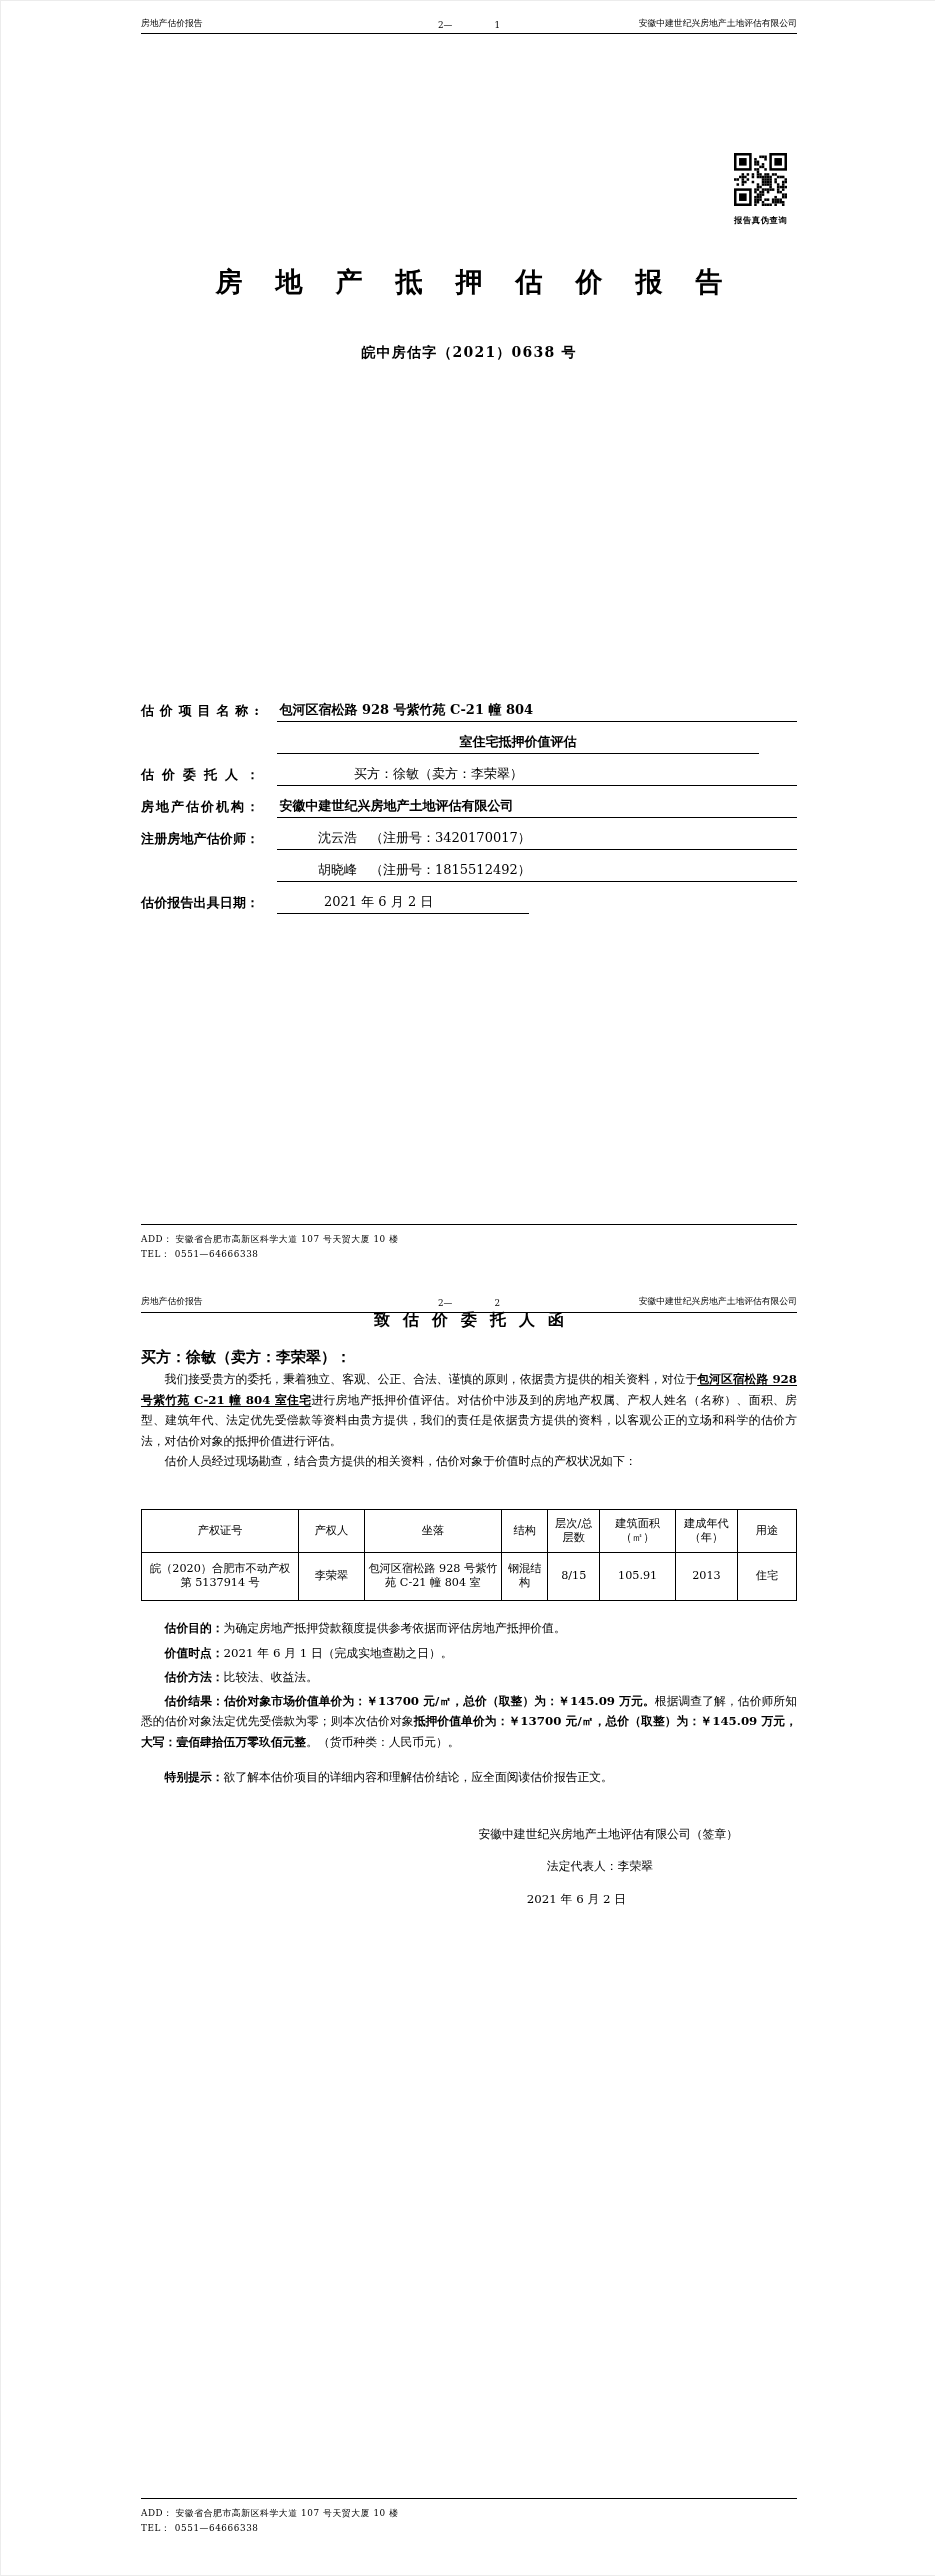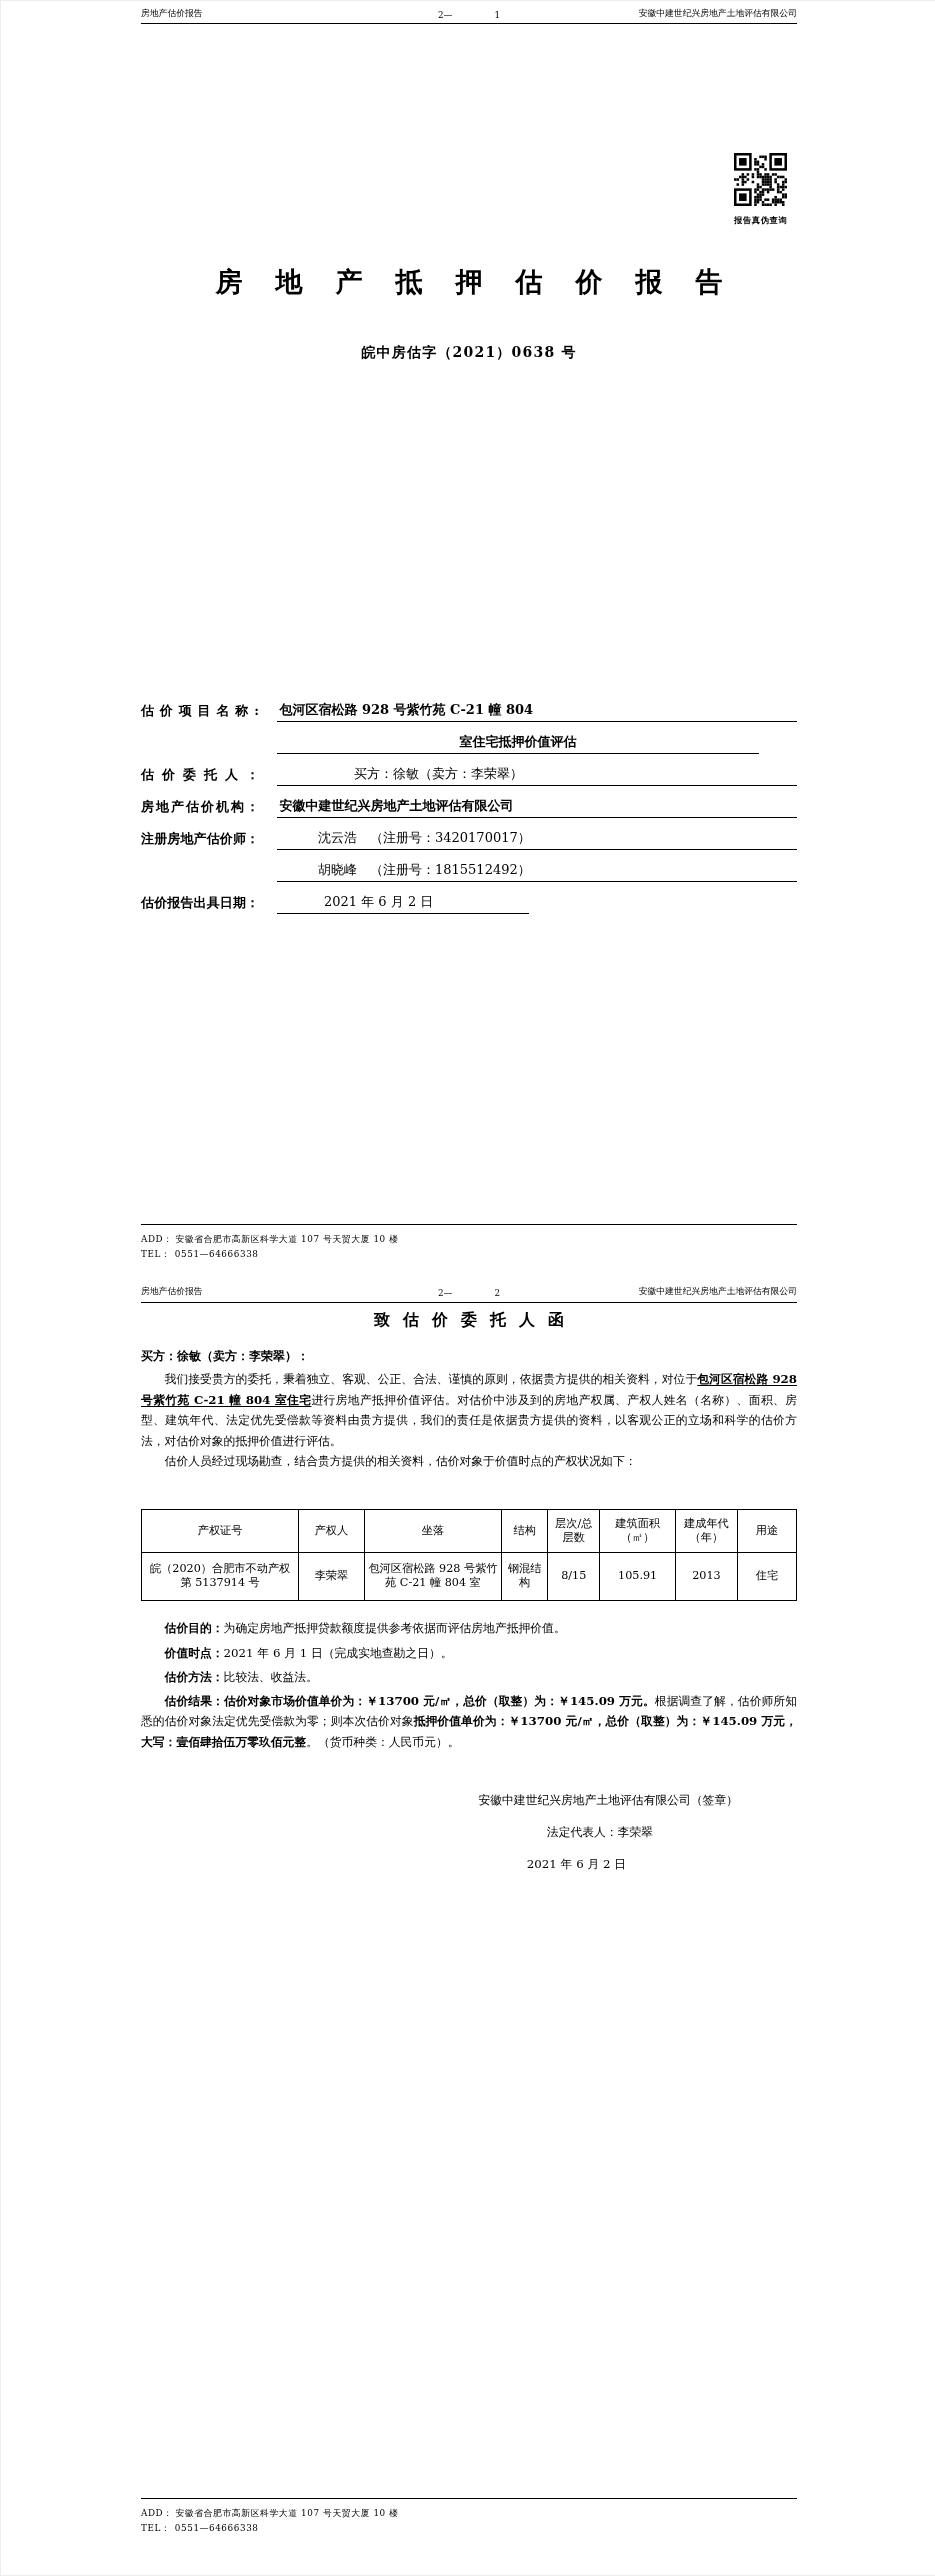--- a/index.html
+++ b/index.html
@@ -7,21 +7,21 @@
   body {
     width:936px; height:2576px; position:relative;
     font-family:"DejaVu Serif","Liberation Serif",serif;
     color:#000; font-size:11.8px;
   }
   .sheet { position:absolute; inset:0; background:#fff; border:1.2px solid #ececec; }
   .page { position:absolute; left:0; width:936px; }
 
   
   .hdr {
-    position:absolute; left:140px; width:656px; height:23px;
+    position:absolute; left:140px; width:656px; height:33px;
     border-bottom:0.6px solid #000; font-size:8.8px;
   }
   .hdr-left  { position:absolute; left:0; bottom:3.5px; }
   .hdr-right { position:absolute; right:0; bottom:3.5px; }
   .hdr-center{ position:absolute; left:50%; transform:translateX(-50%);
                bottom:3.5px; display:flex; gap:42px; }
   .ftr {
     position:absolute; left:140px; width:656px; top:1223px;
     border-top:0.6px solid #000; padding-top:7px;
     font-size:8.8px; line-height:15.3px;
@@ -63,21 +63,21 @@
   .pl70  { padding-left:41px; }
   .bold { font-weight:bold; }
   .u { text-decoration:underline; text-underline-offset:2.4px; }
 
   
   .p2-title {
     position:absolute; top:35px; left:0; right:0; text-align:center;
     font-size:16px; font-weight:bold; letter-spacing:13px; margin-right:-13px;
     white-space:nowrap;
   }
-  .salutation { position:absolute; top:73px; left:140px; font-weight:bold; font-size:12px; }
+  .salutation { position:absolute; top:73px; left:140px; font-weight:bold; font-size:15px; }
   .p2-body { position:absolute; top:94px; left:140px; width:656px; }
   .para { font-size:11.8px; line-height:20.6px; text-align:justify; text-indent:2em; }
 
   .ptable { width:100%; border-collapse:collapse; margin-top:37px;
             font-size:11.2px; text-align:center; table-layout:fixed;border-radius:10px; }
   .ptable th, .ptable td { border:0.6px solid #000; vertical-align:middle;
             font-weight:normal; line-height:14px; word-break:break-all; }
   .ptable th { padding:7px 2.4px; }
   .ptable td { padding:9.4px 2.4px; }
 
@@ -350,20 +350,21 @@
         </tbody>
       </table>
 
       <div class="items">
         <p class="item"><span class="bold">估价目的：</span><span>为确定房地产抵押贷款额度提供参考依据而评估房地产抵押价值。</span></p>
         <p class="item"><span class="bold">价值时点：</span><span>2021 年 6 月 1 日（完成实地查勘之日）。</span></p>
         <p class="item"><span class="bold">估价方法：</span><span>比较法、收益法。</span></p>
 
         <p class="item"><span class="bold">估价结果：</span><span class="bold">估价对象市场价值单价为：￥13700 元/㎡，总价（取整）为：￥145.09 万元。</span><span>根据调查了解，估价师所知悉的估价对象法定优先受偿款为零；则本次估价对象</span><span class="bold">抵押价值单价为：￥13700 元/㎡，总价（取整）为：￥145.09 万元，大写：壹佰肆拾伍万零玖佰元整</span><span>。（货币种类：人民币元）。</span></p>
 
+        <p class="item mt"><span class="bold">特别提示：</span><span>欲了解本估价项目的详细内容和理解估价结论，应全面阅读估价报告正文。</span></p>
       </div>
 
       <div class="signature">
         <p class="sig-company">安徽中建世纪兴房地产土地评估有限公司（签章）</p>
         <p class="sig-rep">法定代表人：李荣翠</p>
         <p class="sig-date">2021 年 6 月 2 日</p>
       </div>
     </div>
 
     <div class="ftr">

